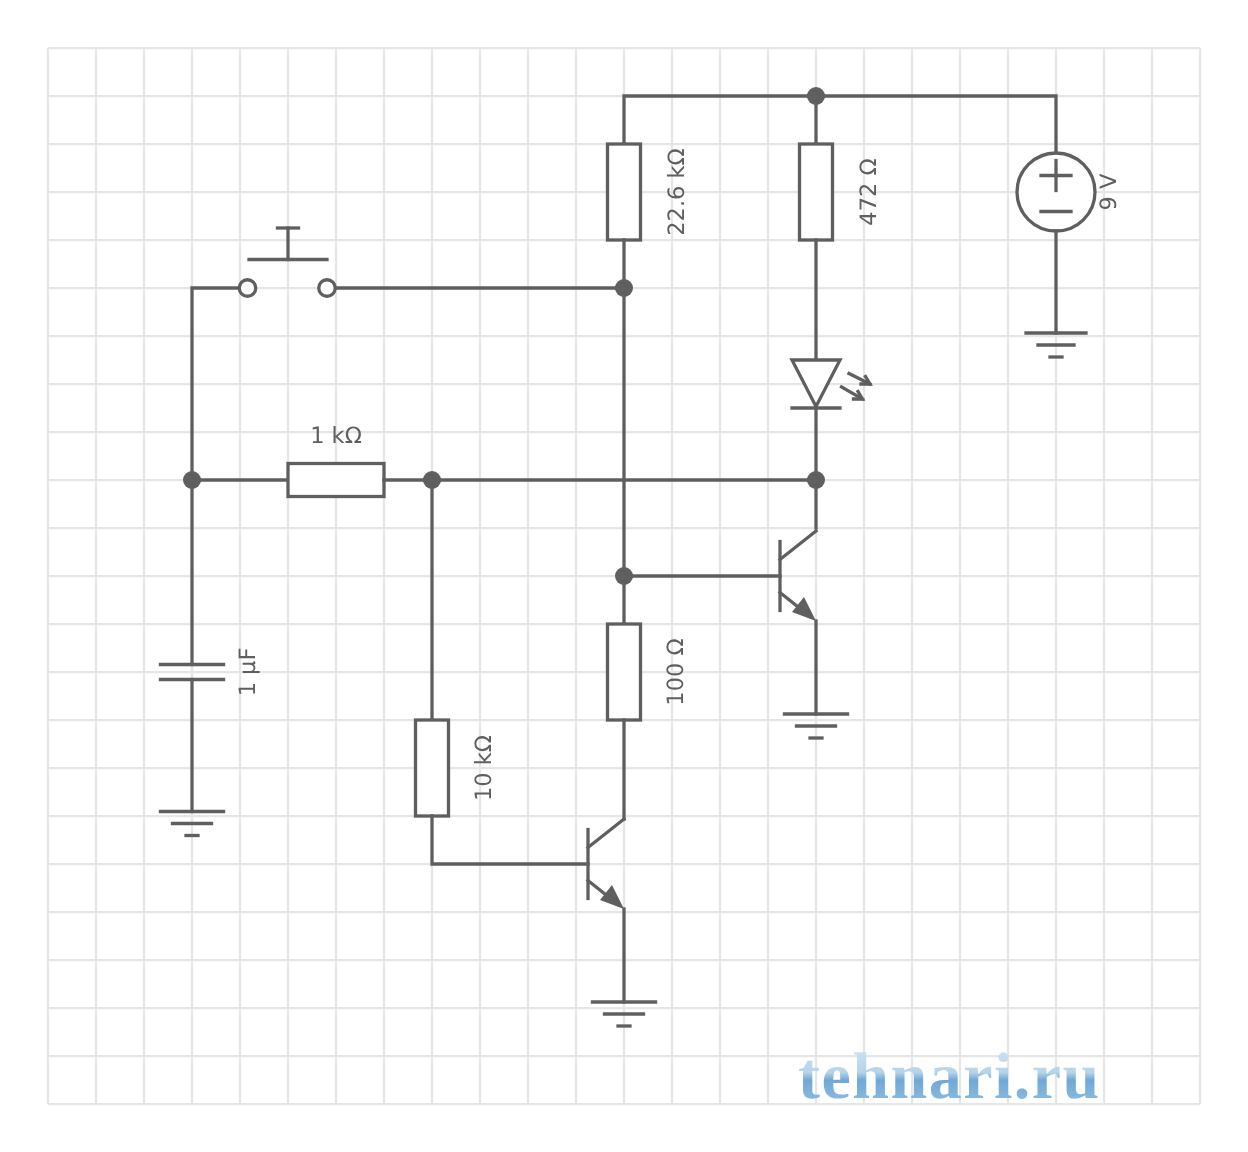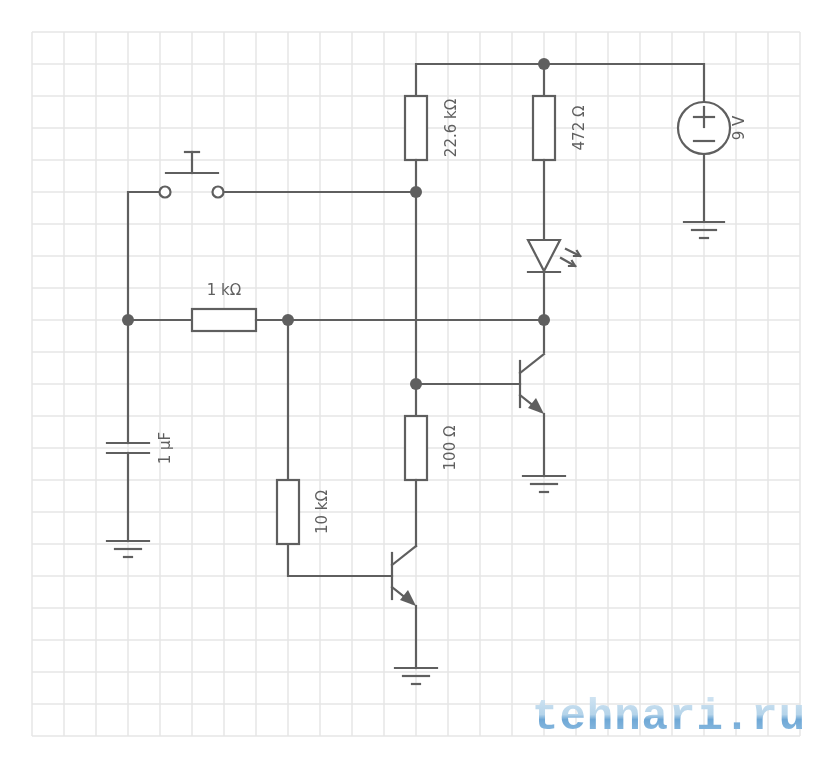--- a/index.html
+++ b/index.html
@@ -3,21 +3,21 @@
 <meta charset="utf-8">
 <style>
   html, body { margin:0; padding:0; background:#ffffff; }
   body { width:832px; height:768px; position:relative; overflow:hidden; font-family:"DejaVu Sans", sans-serif; }
   #schematic { position:absolute; left:0; top:0; }
   .grid line { stroke:#e6e6e6; stroke-width:1.5; }
   .wire { stroke:#5f5f5f; stroke-width:2.2; fill:none; stroke-linecap:square; }
   .body { stroke:#5f5f5f; stroke-width:2.2; fill:#ffffff; }
   .dot { fill:#5f5f5f; }
   .lbl { fill:#5f5f5f; font-size:15px; font-family:"DejaVu Sans", sans-serif; }
-  .wm { position:absolute; left:532px; top:692px; font-family:Liberation Mono, monospace; font-weight:bold; font-size:44px; letter-spacing:1px;
+  .wm { position:absolute; left:532px; top:692px; font-family:Liberation Serif, serif; font-weight:bold; font-size:44px; letter-spacing:1px;
         color:#8fbfe0; background:linear-gradient(#d7e8f4 0%, #b5d4ea 45%, #6fa8d6 55%, #9cc6e6 100%); -webkit-background-clip:text; background-clip:text; -webkit-text-fill-color:transparent; }
 </style>
 </head>
 <body>
 
 <svg id="schematic" width="832" height="768" viewBox="0 0 832 768">
   <g class="grid" id="grid">
       <line x1="32" x2="32" y1="32" y2="736"></line>
       <line x1="64" x2="64" y1="32" y2="736"></line>
       <line x1="96" x2="96" y1="32" y2="736"></line>

